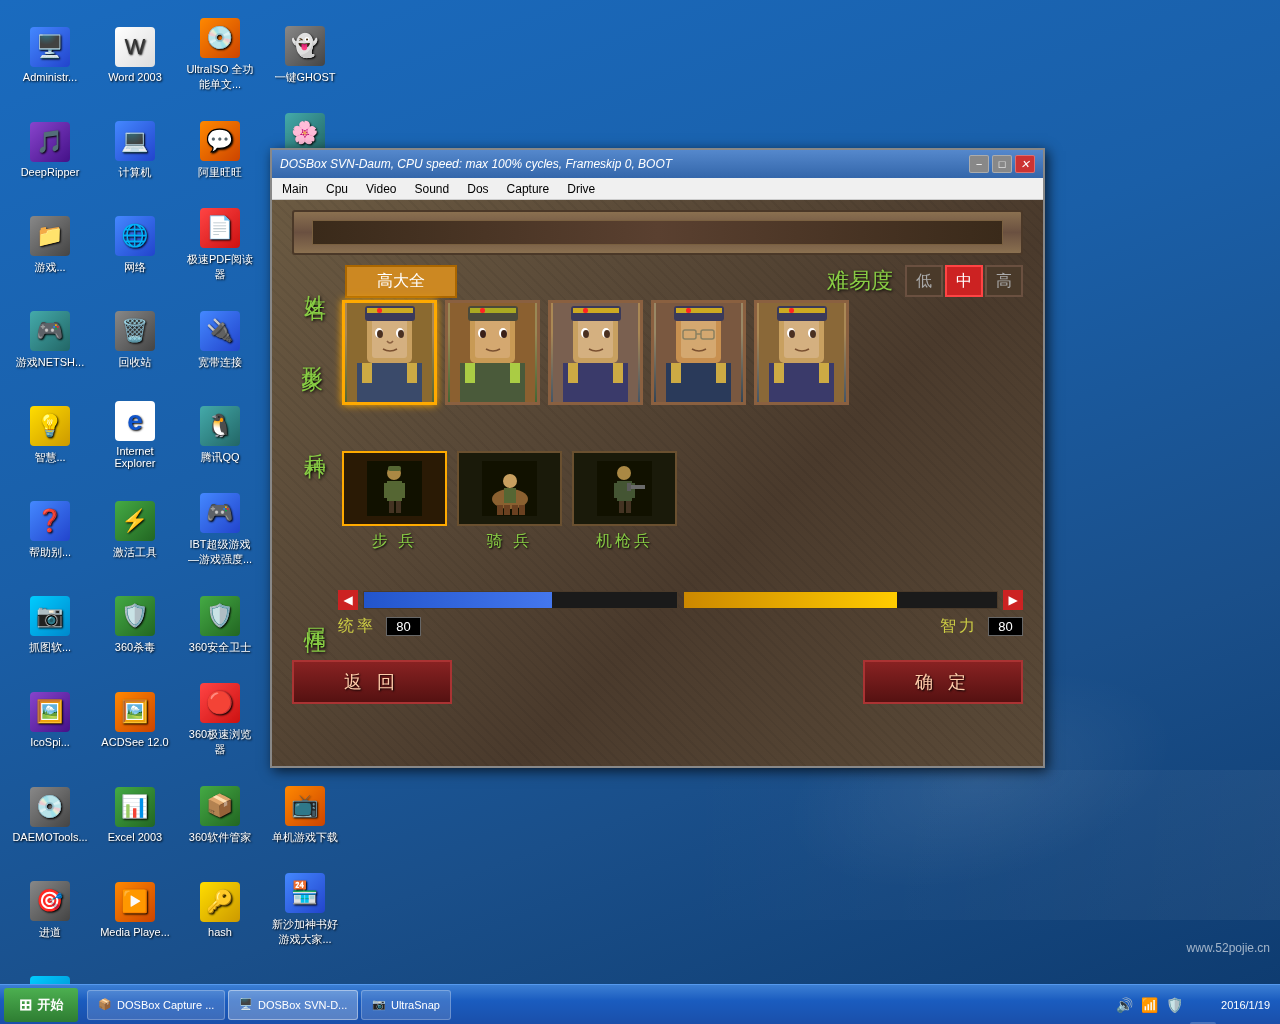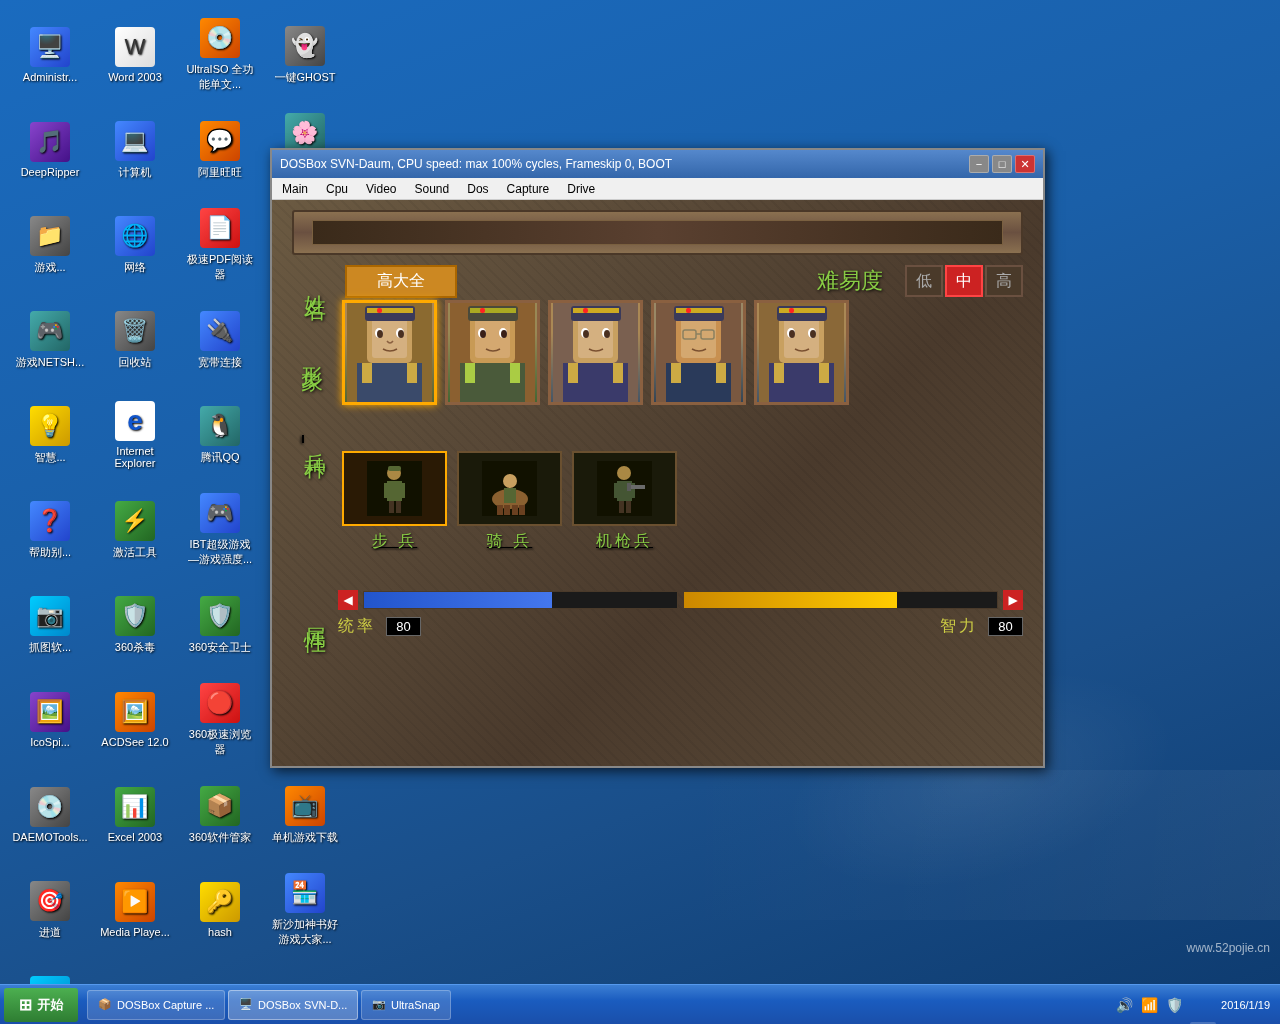--- a/index.html
+++ b/index.html
@@ -158,20 +158,21 @@
 
     .dosbox-titlebar {
       height: 28px;
       background: linear-gradient(to bottom, #5588cc, #3366aa);
       display: flex;
       align-items: center;
       justify-content: space-between;
       padding: 4px 8px;
       color: white;
       font-size: 12px;
+      font-style: italic;
     }
 
     .titlebar-title { font-size: 12px; }
 
     .titlebar-controls {
       display: flex;
       gap: 3px;
     }
 
     .titlebar-btn {
@@ -288,21 +289,21 @@
       min-width: 100px;
       text-align: center;
     }
 
     
     .difficulty-section {
       top: 65px;
       right: 20px;
       display: flex;
       align-items: center;
-      gap: 22px;
+      gap: 12px;
     }
 
     .difficulty-label {
       font-size: 22px;
       color: #88cc44;
       font-family: SimHei, sans-serif;
       text-shadow: 1px 1px 3px #000;
     }
 
     .difficulty-buttons {
@@ -868,21 +869,21 @@
                 <ellipse cx="53" cy="30" rx="4" ry="5" fill="#fff"></ellipse>
                 <ellipse cx="33" cy="31" rx="3" ry="4" fill="#4a3020"></ellipse>
                 <ellipse cx="54" cy="31" rx="3" ry="4" fill="#4a3020"></ellipse>
                 <path d="M36 46 Q43 50 50 46" stroke="#7a5030" stroke-width="1.5" fill="none"></path>
               </svg>
             </div>
           </div>
         </div>
       </div>
 
-      <div class="game-section" style="top:235px;left:20px;right:20px;text-decoration:underline;">
+      <div class="game-section" style="top:235px;left:20px;right:20px;">
         <div class="troop-header">
           <span class="vlabel">兵种</span>
         </div>
         <div class="troop-boxes">
           <div class="troop-box">
             <div class="troop-icon-box selected">
               <svg width="55" height="55" viewBox="0 0 55 55">
                 <rect width="55" height="55" fill="#111100"></rect>
 
                 <circle cx="27" cy="12" r="7" fill="#aa8844"></circle>
@@ -956,20 +957,24 @@
               </div>
               <div style="display:flex;align-items:center;gap:5px;">
                 <span class="attr-name">智力</span>
                 <span class="attr-value">80</span>
               </div>
             </div>
           </div>
         </div>
       </div>
 
+      <div class="game-section buttons-area">
+        <div class="game-button">返  回</div>
+        <div class="game-button">确  定</div>
+      </div>
 
     </div>
   </div>
 
   <div class="watermark">
     <span>www.52pojie.cn</span>
   </div>
 
 </div>
 

